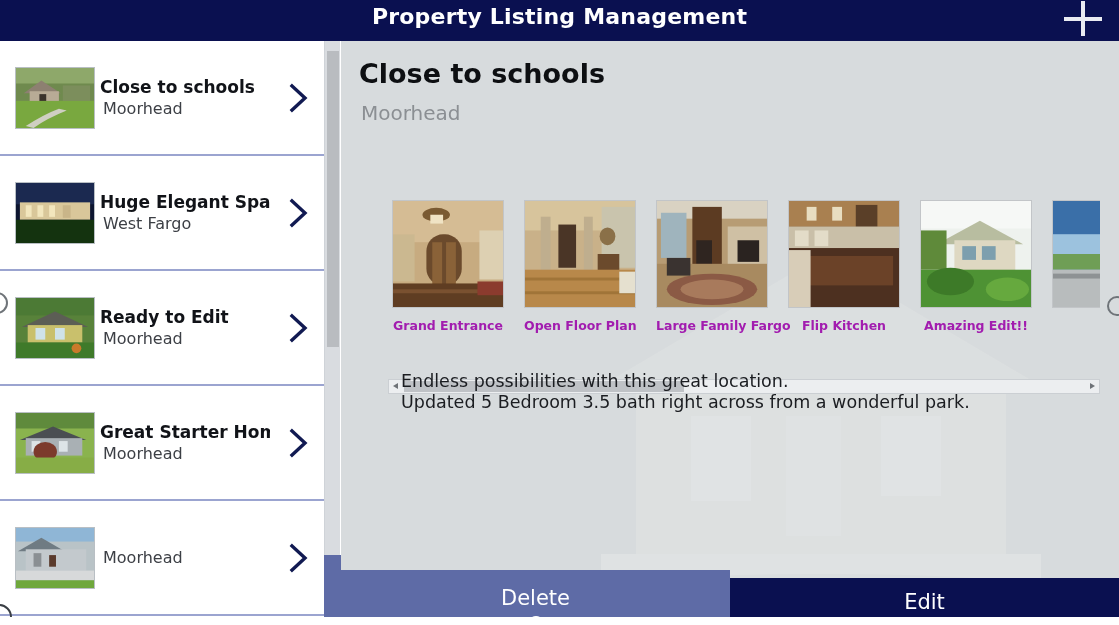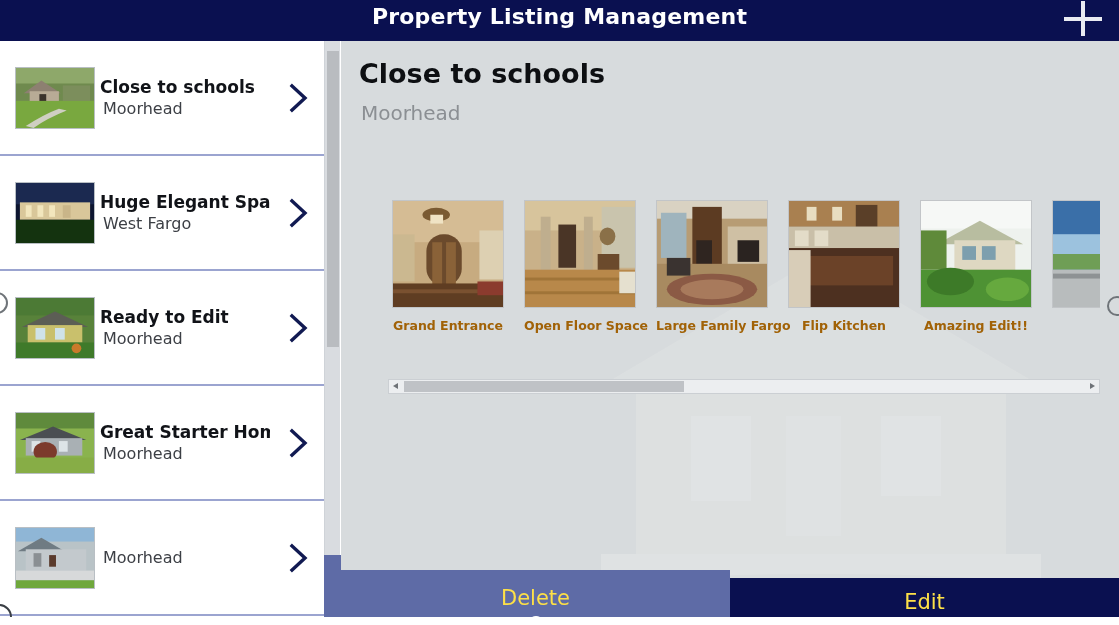--- a/index.html
+++ b/index.html
@@ -206,21 +206,21 @@
     overflow: hidden;
     background: #9aa;
     cursor: pointer;
   }
   .photo-img svg { display: block; width: 100%; height: 100%; }
   .photo-cap {
     margin-top: 10px;
     text-align: center;
     font-size: 12.5px;
     font-weight: bold;
-    color: #a16207;
+    color: #a21caf;
     white-space: nowrap;
   }
 
   .hscroll {
     position: absolute;
     left: 0; bottom: 0;
     width: 712px; height: 15px;
     background: #eceef0;
     border: 1px solid #cbcfd3;
   }
@@ -268,21 +268,21 @@
     position: absolute;
     left: 0; bottom: 0;
     width: 778px; height: 55px;
     display: flex;
   }
   .btn {
     flex: 1;
     display: flex;
     align-items: center;
     justify-content: center;
-    color: #fde047;
+    color: #ffffff;
     font-size: 21px;
     cursor: pointer;
     position: relative;
   }
   .btn-delete { background: #5e6ba6; }
   .btn-edit { background: #0a1050; margin-top: 8px; }
   .press-dot {
     position: absolute;
     left: 50%; bottom: -7px;
     margin-left: -8px;
@@ -494,21 +494,21 @@
               <rect x="34" y="24" width="18" height="44" fill="#4a3526"></rect>
               <rect x="78" y="6" width="34" height="62" fill="#c9c4ad"></rect>
               <ellipse cx="84" cy="36" rx="8" ry="9" fill="#8a7048"></ellipse>
               <rect x="74" y="54" width="22" height="18" fill="#6b4a2c"></rect>
               <rect x="0" y="70" width="112" height="38" fill="#b8884a"></rect>
               <rect x="0" y="78" width="112" height="3" fill="#a07438"></rect>
               <rect x="0" y="92" width="112" height="3" fill="#a07438"></rect>
               <rect x="96" y="72" width="16" height="22" fill="#e5e0cf"></rect>
             </svg>
           </div>
-          <div class="photo-cap">Open Floor Space</div>
+          <div class="photo-cap">Open Floor Plan</div>
         </div>
 
         <div class="photo-cell" style="left:268px">
           <div class="photo-img">
             <svg viewBox="0 0 112 108" preserveAspectRatio="none">
               <rect width="112" height="108" fill="#b79c74"></rect>
               <rect x="0" y="0" width="112" height="18" fill="#d9d2c2"></rect>
               <rect x="4" y="12" width="26" height="46" fill="#9fb4bd"></rect>
               <rect x="36" y="6" width="30" height="62" fill="#5c3b22"></rect>
               <rect x="72" y="26" width="40" height="44" fill="#cfc0a4"></rect>
@@ -576,20 +576,22 @@
 
       </div>
 
       <div class="hscroll">
         <div class="hs-arrow left"></div>
         <div class="hs-thumb"></div>
         <div class="hs-arrow right"></div>
       </div>
     </div>
 
+    <div class="desc">Endless possibilities with this great location.
+Updated 5 Bedroom 3.5 bath right across from a wonderful park.</div>
 
     <div class="btnbar">
       <div class="btn btn-delete">
         <span>Delete</span>
         <span class="press-dot"></span>
       </div>
       <div class="btn btn-edit">
         <span>Edit</span>
       </div>
     </div>

